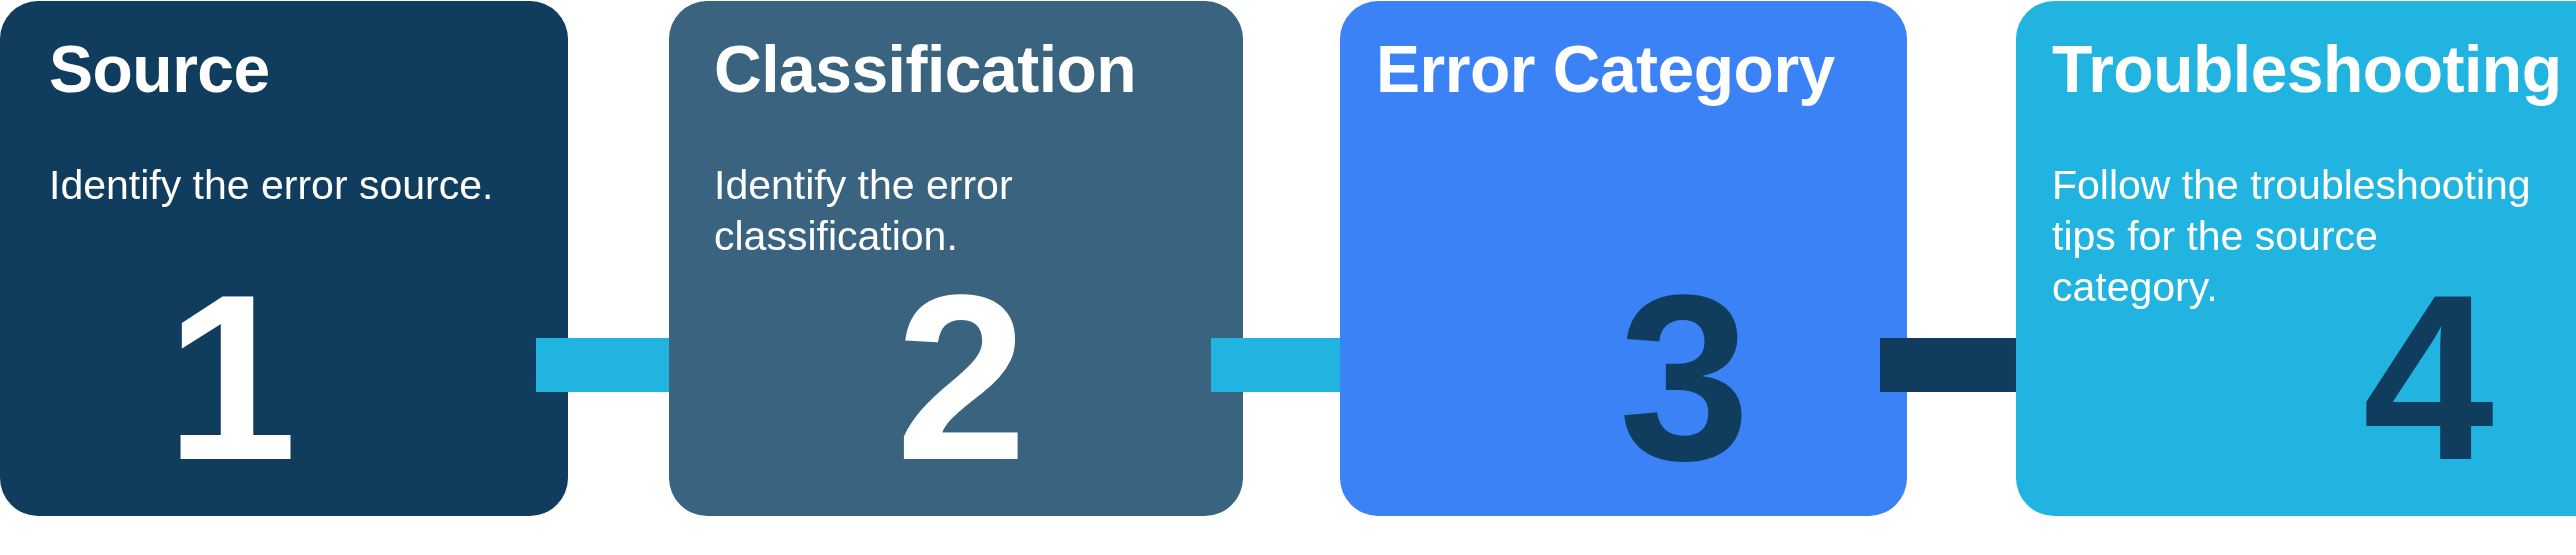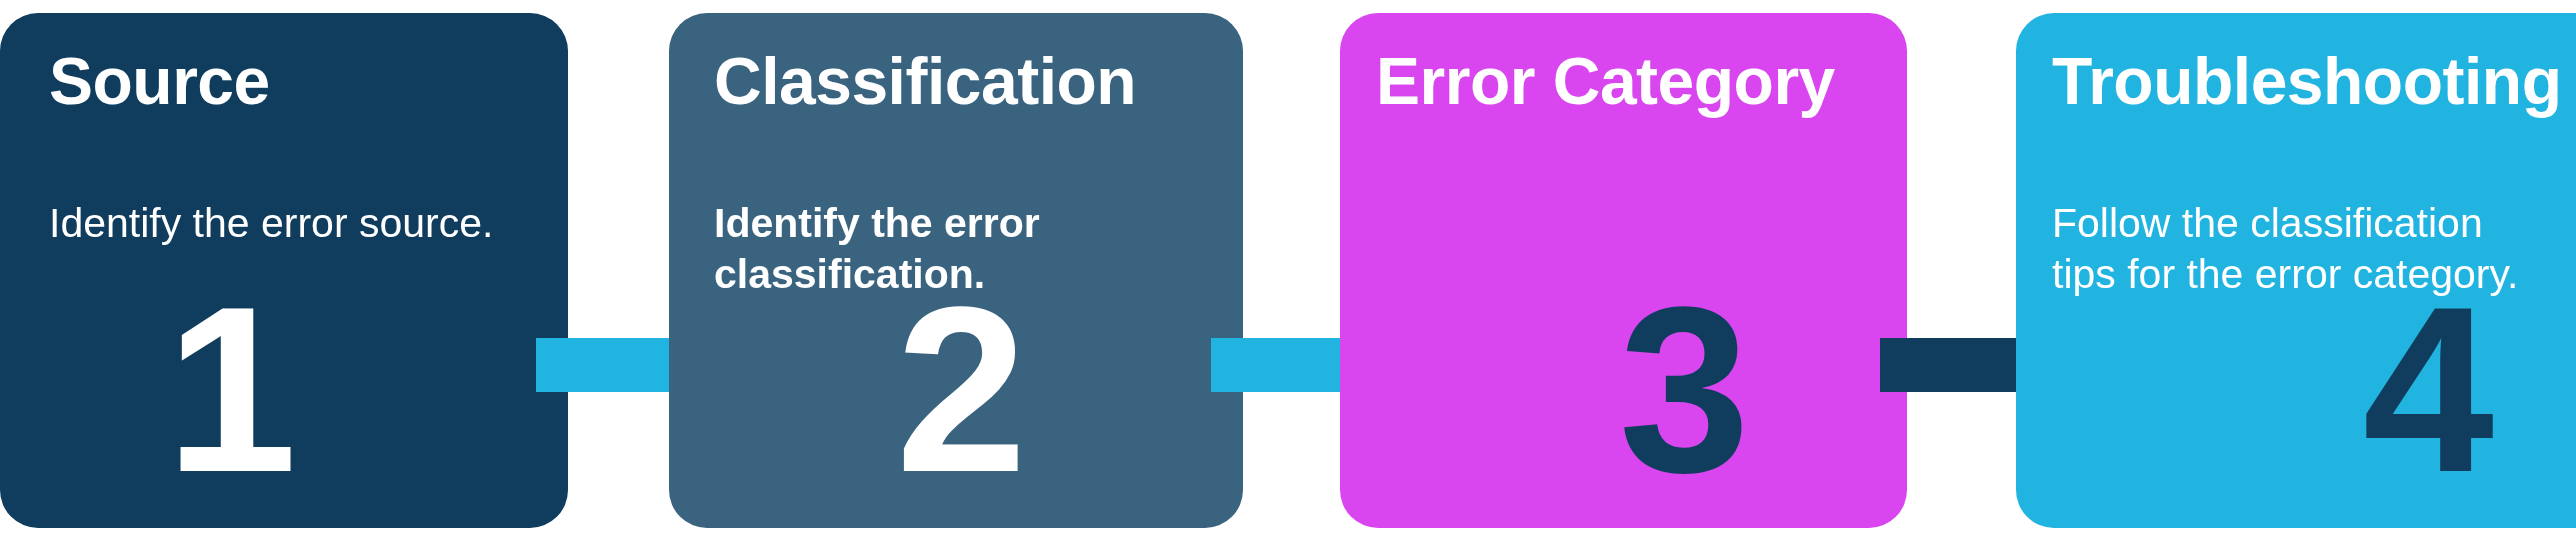--- a/index.html
+++ b/index.html
@@ -18,29 +18,29 @@
   #stage {
     position: relative;
     width: 2576px;
     height: 556px;
     background: #ffffff;
   }
 
   
   .card {
     position: absolute;
-    top: 13px;
+    top: 1px;
     height: 515px;
     border-radius: 38px;
     box-sizing: border-box;
     overflow: hidden;
   }
   .card-1 { left: 0px;    width: 568px; background: #103d5d; }
   .card-2 { left: 669px;  width: 574px; background: #39637f; }
-  .card-3 { left: 1340px; width: 567px; background: #d946ef; }
+  .card-3 { left: 1340px; width: 567px; background: #3b82f6; }
   .card-4 { left: 2016px; width: 601px; background: #22b4e0; }
 
   .card-title {
     position: absolute;
     left: 49px;
     top: 32px;
     font-size: 66px;
     font-weight: bold;
     line-height: 1.12;
     color: #ffffff;
@@ -52,23 +52,22 @@
   .card-4 .card-title { left: 36px; }
 
   .card-desc {
     position: absolute;
     left: 49px;
     top: 159px;
     font-size: 41px;
     font-weight: normal;
     line-height: 1.24;
     color: #ffffff;
-    margin-top: 26px;
   }
-  .card-2 .card-desc { left: 45px; width: 397px; font-weight: bold; }
+  .card-2 .card-desc { left: 45px; width: 397px; }
   .card-3 .card-desc { left: 36px; width: 529px; }
   .card-4 .card-desc { left: 36px; width: 501px; }
 
   .card-number {
     position: absolute;
     bottom: 21px;
     font-size: 236px;
     font-weight: bold;
     line-height: 1;
     letter-spacing: -1.9px;
@@ -125,18 +124,18 @@
   </div>
 
   <div class="arrow arrow-3">
     <svg viewBox="0 0 326 131" preserveAspectRatio="none" aria-hidden="true">
       <polygon points="0,37 168,37 168,0 326,65.5 168,131 168,94 0,94" fill="#103d5d"></polygon>
     </svg>
   </div>
 
   <div class="card card-4">
     <div class="card-title">Troubleshooting</div>
-    <div class="card-desc">Follow the classification tips for the error category.</div>
+    <div class="card-desc">Follow the troubleshooting tips for the source category.</div>
     <div class="card-number">4</div>
   </div>
 
 </div>
 
 
 </body></html>

